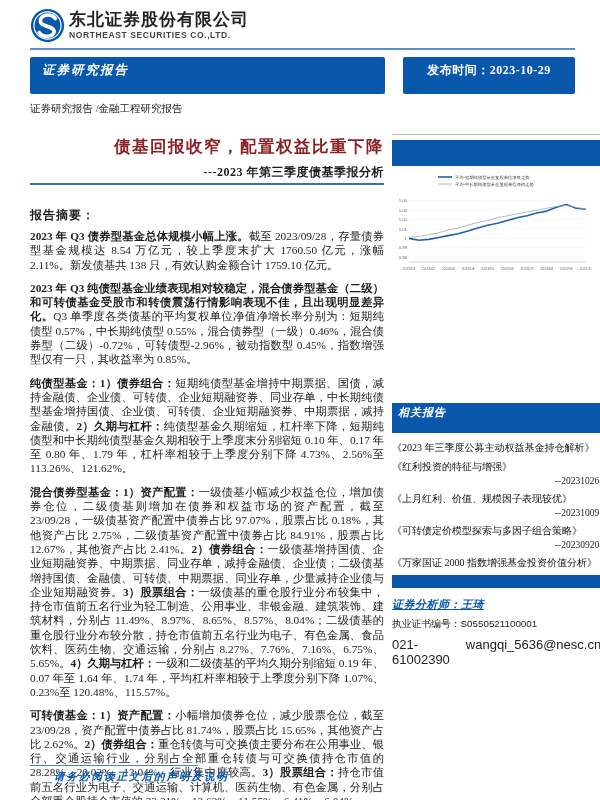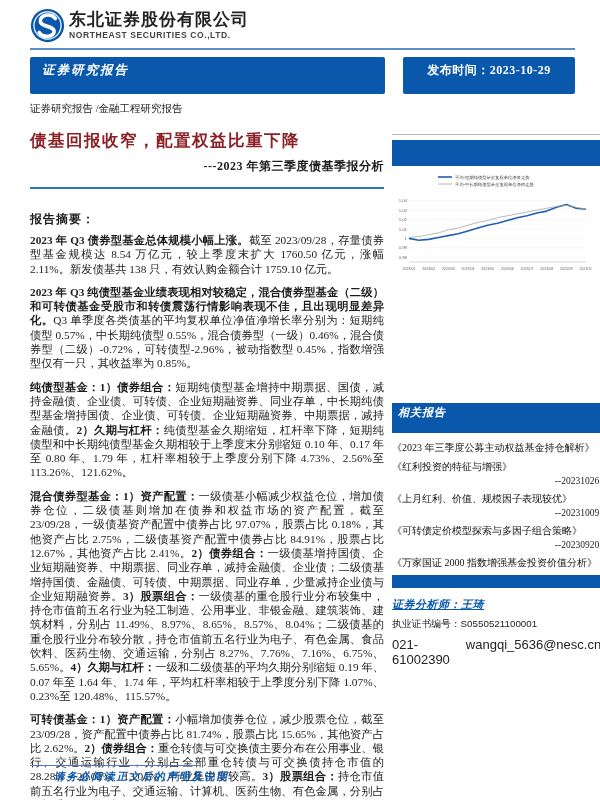--- a/index.html
+++ b/index.html
@@ -22,22 +22,22 @@
   .brand-en{font-size:8.5px;font-weight:bold;color:#444;letter-spacing:.6px;margin-top:1px;font-family:"Liberation Sans",sans-serif;}
   .brand-rule{border-top:2px solid var(--rule-blue);margin-top:5px;}
   .banner-row{display:flex;justify-content:space-between;margin-top:7px;}
   .banner{background:var(--blue);color:#fff;font-weight:bold;height:37px;line-height:27px;border-radius:2px;}
   .banner.l{flex:0 0 355px;padding-left:12px;font-style:italic;font-size:12.5px;letter-spacing:2px;}
   .banner.r{flex:0 0 172px;text-align:center;font-size:12px;letter-spacing:.5px;}
   .breadcrumb{font-size:10.5px;margin-top:8px;color:#222;}
   
   .main{display:flex;gap:8px;padding:6px 6px 0 30px;}
   .leftcol{flex:0 0 354px;}
-  h1.title{font-size:16.5px;font-weight:bold;color:var(--title-red);letter-spacing:1.5px;margin-top:8px;}
-  .subtitle{font-size:12px;font-weight:bold;text-align:right;margin-top:6px;padding-bottom:12px;border-bottom:2px solid #2e75b6;letter-spacing:.5px;}
+  h1.title{font-size:16.5px;font-weight:bold;color:var(--title-red);letter-spacing:1.5px;margin-top:14px;text-align:right;}
+  .subtitle{font-size:12px;font-weight:bold;text-align:right;margin-top:6px;padding-bottom:2px;border-bottom:2px solid #2e75b6;letter-spacing:.5px;}
   .sum-head{font-size:12px;font-weight:bold;margin-top:22px;letter-spacing:1px;}
   #paragraphs{margin-top:5px;}
   .para{font-size:11.3px;line-height:14.3px;text-align:justify;margin-bottom:9px;color:var(--ink);}
   .para .b{font-weight:bold;}
   
   .sidebar{flex:0 0 200px;font-family:"Liberation Serif",serif;}
   .side-topline{border-top:1px solid #b8b8b8;margin-top:12px;}
   .side-bluebar{height:26px;background:var(--blue);margin-top:5px;}
   .chartbox{margin-top:4px;}
   .chartbox svg{display:block;width:200px;height:118px;}

